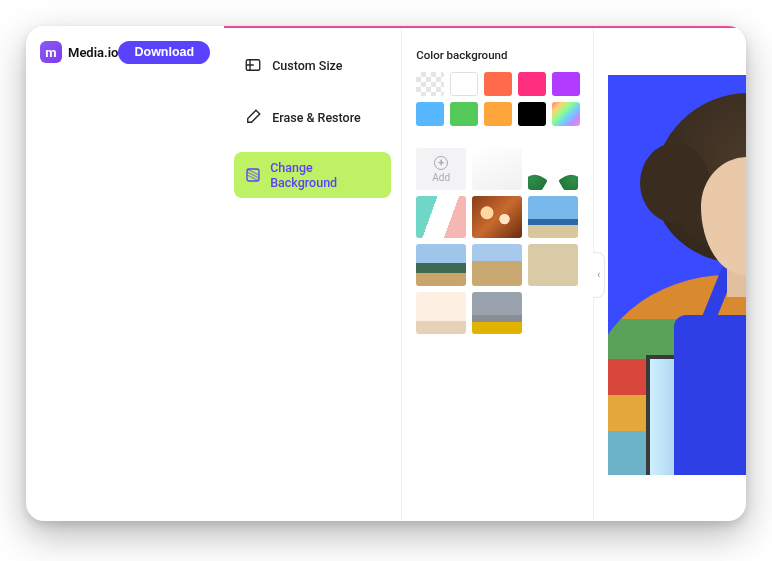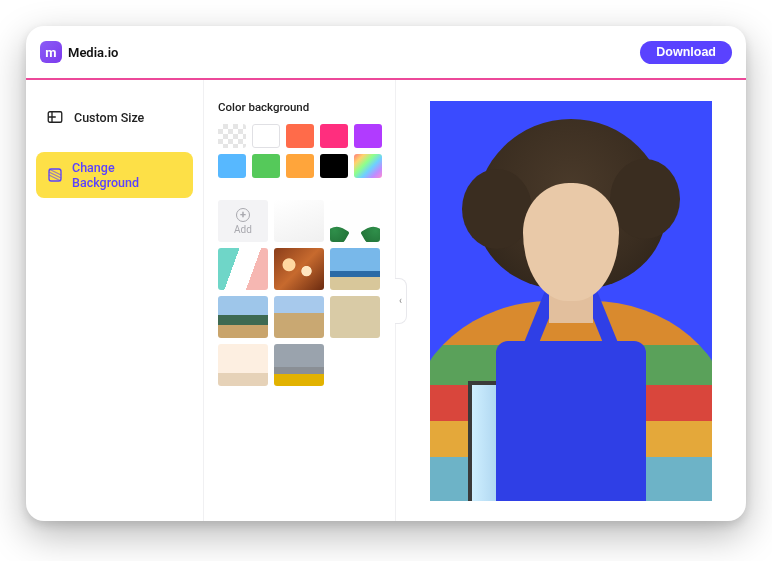--- a/index.html
+++ b/index.html
@@ -16,21 +16,21 @@
     height: 561px;
     padding: 26px 26px 40px 26px;
   }
   .card {
     width: 100%;
     height: 100%;
     background: #fff;
     border-radius: 18px;
     box-shadow: 0 14px 38px rgba(0,0,0,0.28), 0 4px 10px rgba(0,0,0,0.12);
     display: flex;
-    flex-direction: column;
+    flex-direction: row;
     overflow: hidden;
   }
   
   .header {
     height: 52px;
     flex: 0 0 52px;
     display: flex;
     align-items: center;
     padding: 0 14px;
   }
@@ -96,21 +96,21 @@
     align-items: center;
     gap: 10px;
     padding: 8px 10px;
     border-radius: 8px;
     cursor: pointer;
     color: #222;
     font-size: 12.5px;
     font-weight: 500;
   }
   .side-item.active {
-    background: #fde047;
+    background: #bef264;
     color: #5a42ff;
     gap: 8px;
   }
   .side-item .icon {
     width: 18px;
     height: 18px;
     flex: 0 0 18px;
     display: flex;
     align-items: center;
     justify-content: center;
@@ -301,20 +301,28 @@
         <div class="side-item">
           <span class="icon">
             <svg width="18" height="18" viewBox="0 0 24 24" fill="none" stroke-width="1.8">
               <rect x="3" y="5" width="18" height="14" rx="2"></rect>
                 <path d="M8 5v14M3 12h10"></path>
             </svg>
           </span>
           <span>Custom Size</span>
         </div>
 
+        <div class="side-item">
+          <span class="icon">
+            <svg width="18" height="18" viewBox="0 0 24 24" fill="none" stroke-width="1.8">
+              <path d="M16 3l5 5-11 11H5v-5L16 3z"></path>
+            </svg>
+          </span>
+          <span>Erase &amp; Restore</span>
+        </div>
 
         <div class="side-item active">
           <span class="icon">
             <svg width="18" height="18" viewBox="0 0 24 24" fill="none" stroke-width="1.8">
               <rect x="4" y="4" width="16" height="16" rx="3"></rect>
               <path d="M4 8l16 8M4 12l16 8M4 4l16 8" opacity="0.6"></path>
             </svg>
           </span>
           <span>Change Background</span>
         </div>

